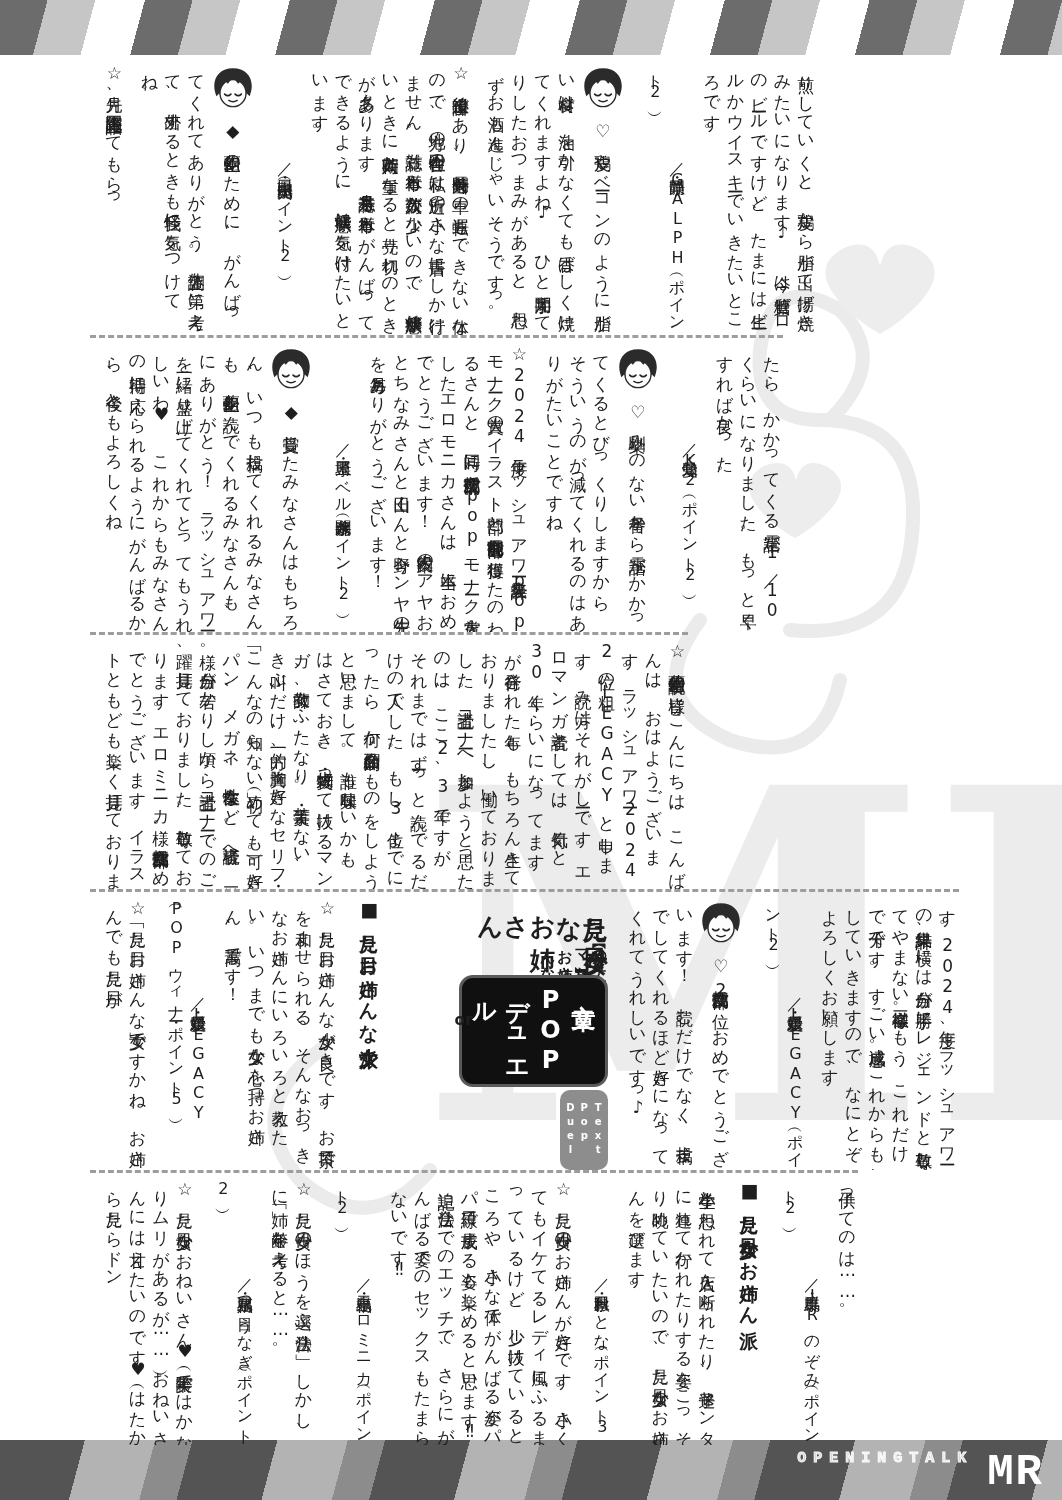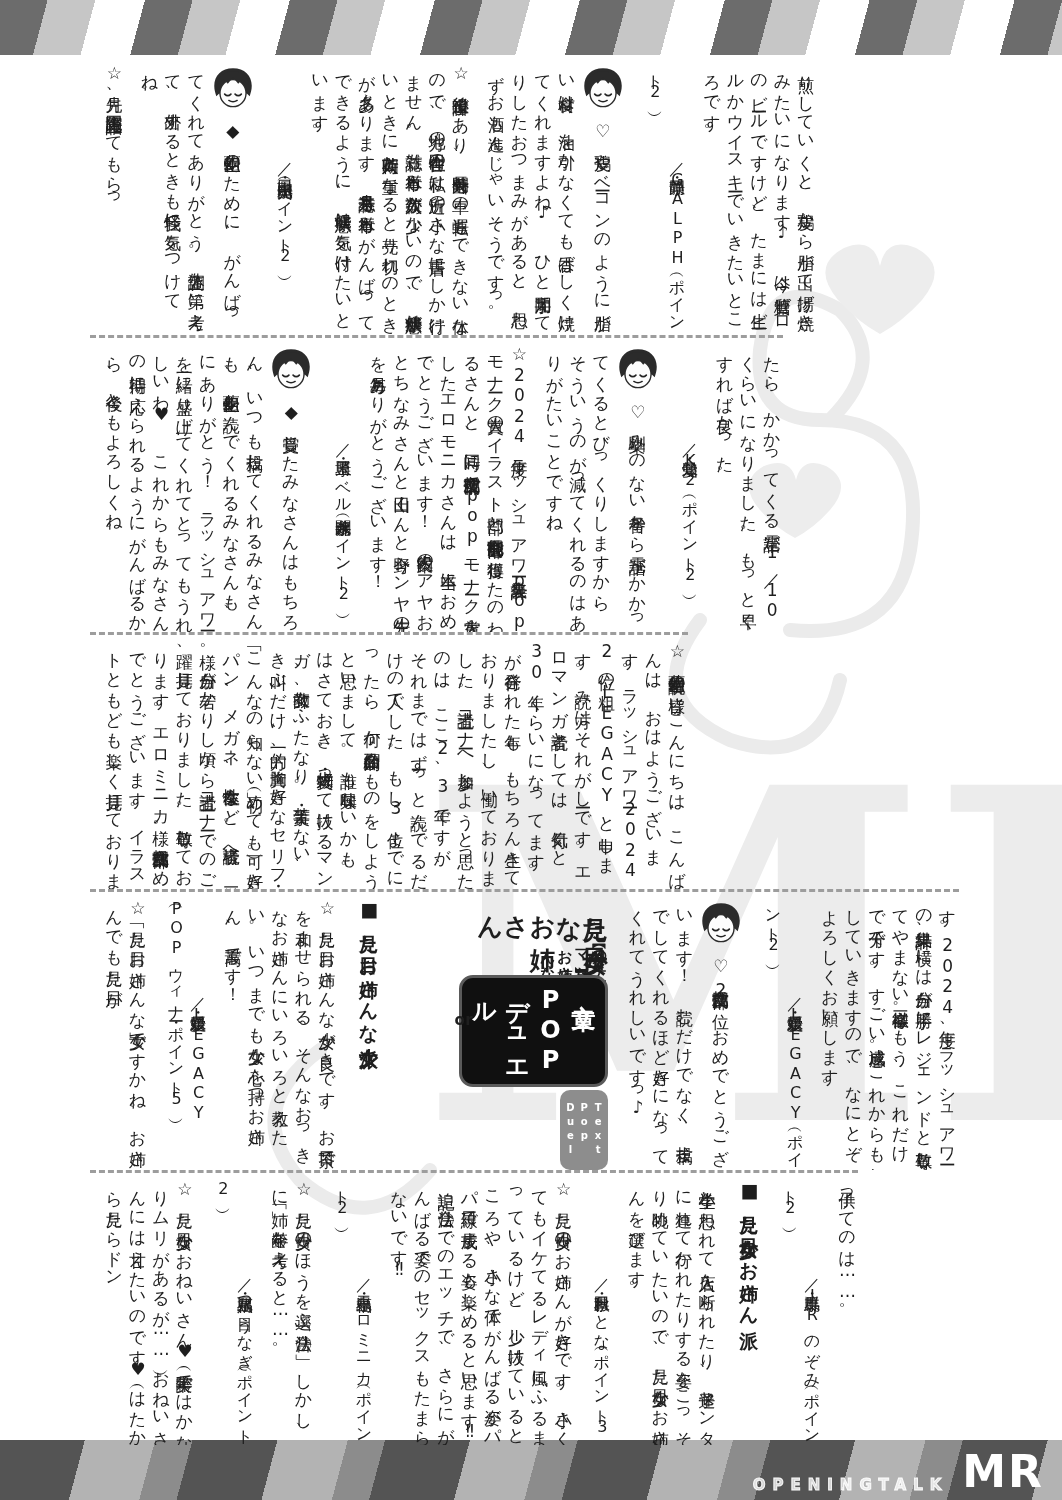--- a/index.html
+++ b/index.html
@@ -4,21 +4,21 @@
 <style>
   html,body{margin:0;padding:0;background:#444;}
   .page{position:relative;width:1062px;height:1500px;margin:0 auto;background:#fff;overflow:hidden;
         font-family:"DejaVu Sans",sans-serif;color:#1e1e1e;}
   
   .stripe{position:absolute;left:0;width:100%;}
   .stripe.top{top:0;height:55px;
     background:repeating-linear-gradient(105deg,#6c6c6c 0 46px,#c6c6c6 46px 92px,#ffffff 92px 140px);}
   .stripe.bottom{bottom:0;height:60px;
     background:repeating-linear-gradient(105deg,#545454 0 82px,#b3b3b3 82px 150px,#8c8c8c 150px 186px);}
-  .footer-inner{position:absolute;right:18px;bottom:6px;display:flex;align-items:flex-end;gap:14px;}
+  .footer-inner{position:absolute;right:18px;bottom:6px;display:flex;align-items:flex-start;gap:14px;font-family:Liberation Mono, monospace;}
   .footer-label{font-size:15px;font-weight:700;letter-spacing:7px;color:rgba(255,255,255,.75);
     -webkit-text-stroke:1px rgba(255,255,255,.9);}
   .footer-logo{font-size:44px;font-weight:900;color:#ffffff;letter-spacing:2px;line-height:1;}
   
   .watermark{position:absolute;left:0;top:0;width:100%;height:100%;pointer-events:none;z-index:0;}
   
   .content{position:absolute;top:55px;bottom:60px;left:0;right:0;
            padding:8px 22px 2px 90px;z-index:1;}
   .band{writing-mode:vertical-rl;text-orientation:upright;
         font-size:17px;line-height:1.38;letter-spacing:.5px;overflow:hidden;}

